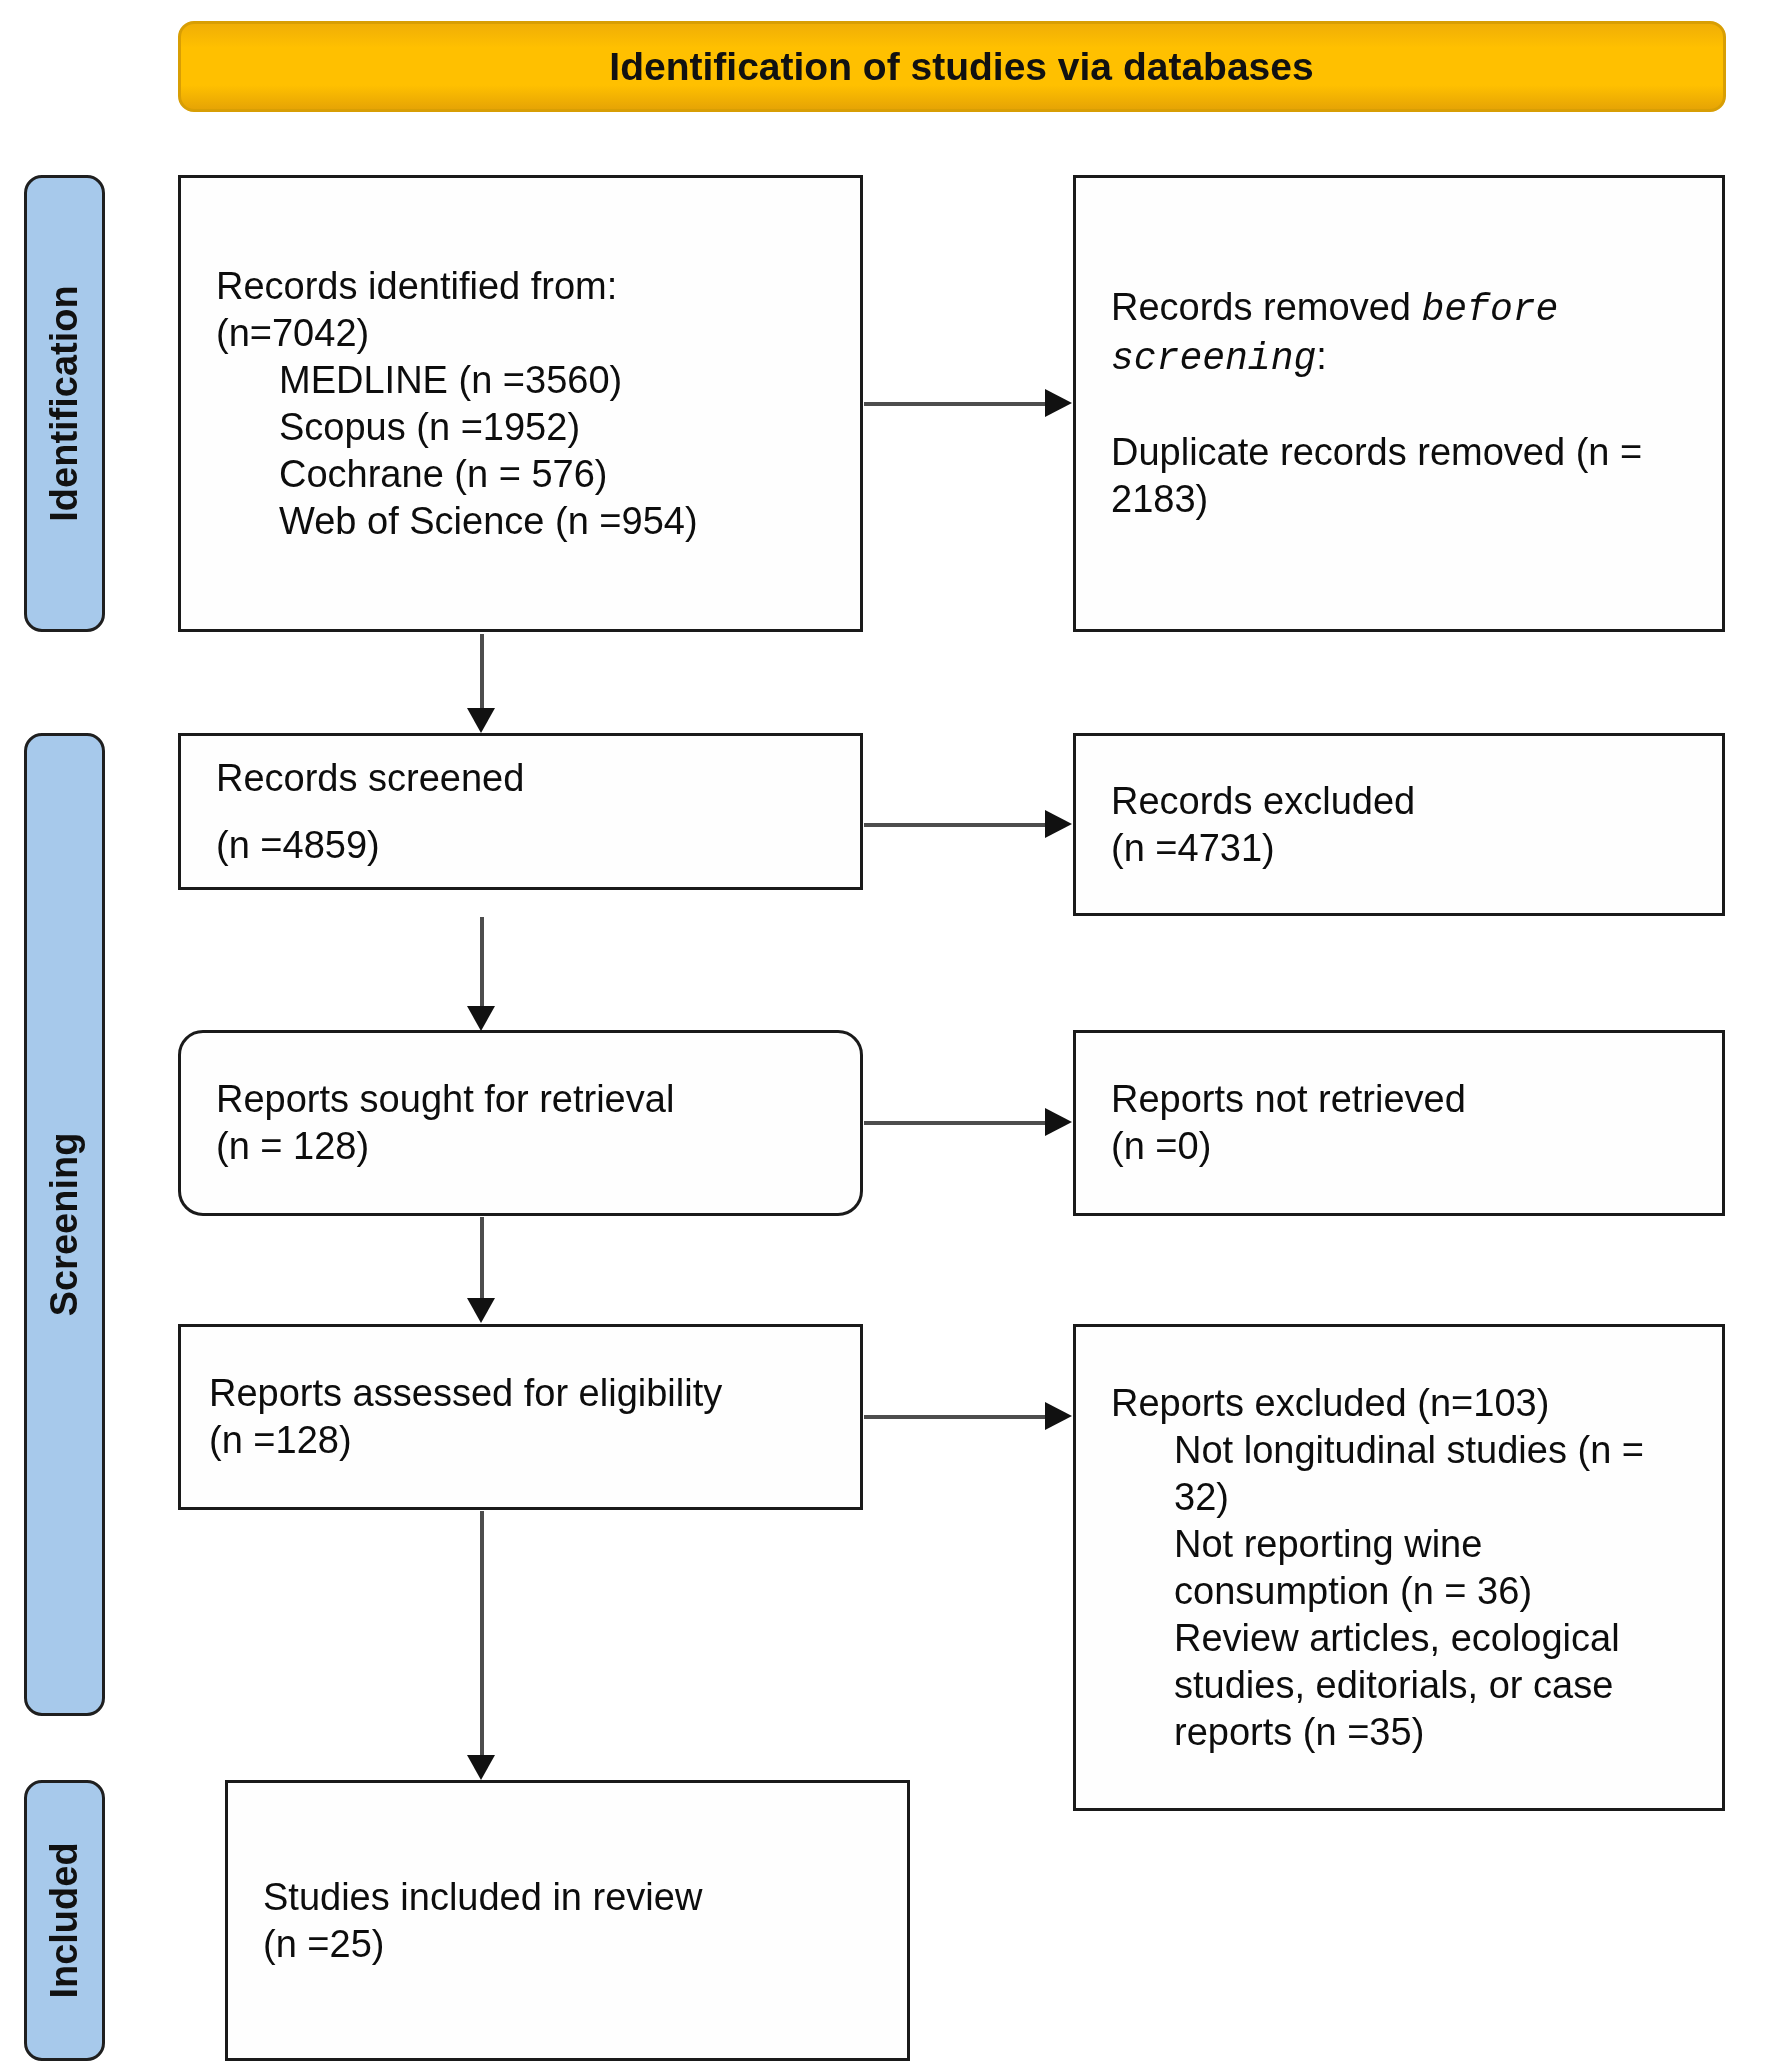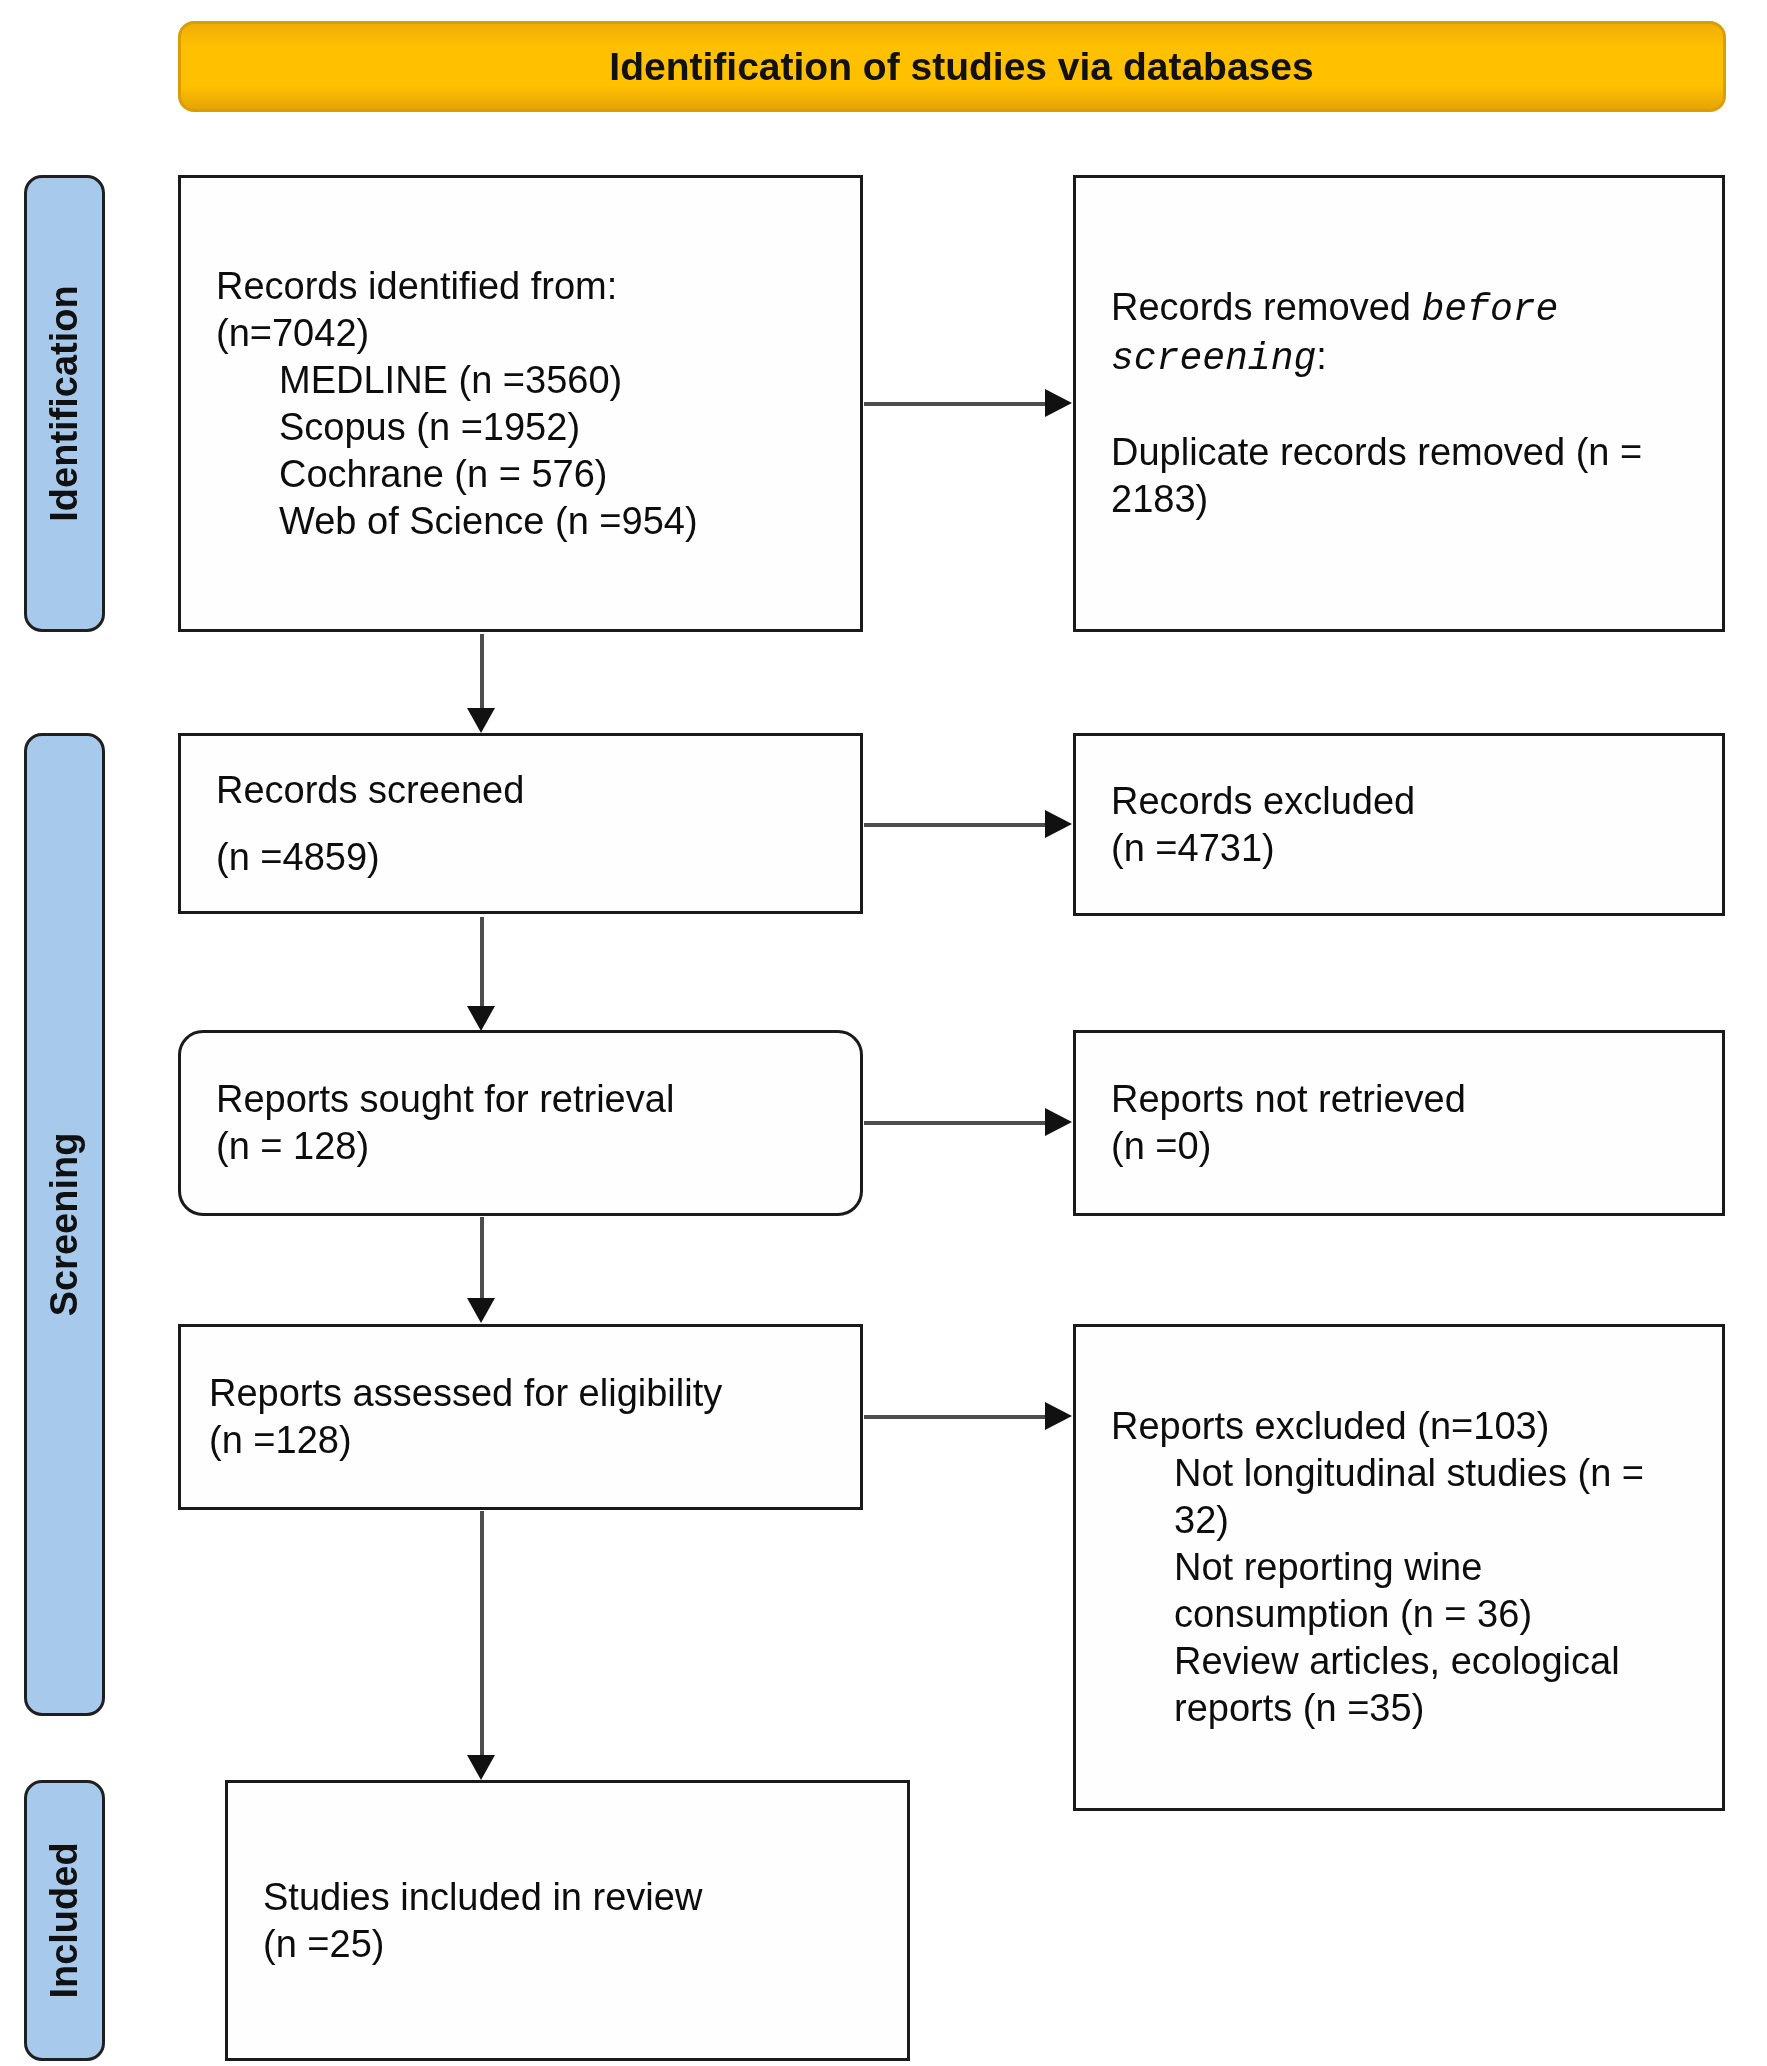--- a/index.html
+++ b/index.html
@@ -56,21 +56,21 @@
     padding:18px 35px;
     font-size:38px; line-height:47px; color:#0d0d0d;
   }
   .box .line{white-space:normal;}
   .box .indent{margin-left:63px;}
   .box .spacer{height:47px;}
   .italic{font-style:italic;font-family:Liberation Mono, monospace;}
 
   #box-records-identified   {left:178px;  top:175px;  width:685px; height:457px;}
   #box-records-removed      {left:1073px; top:175px;  width:652px; height:457px;}
-  #box-records-screened     {left:178px;  top:733px; width:685px; height:181px;gap:20px;}
+  #box-records-screened     {left:178px;  top:733px; width:685px; height:157px;gap:20px;}
   #box-records-excluded     {left:1073px; top:733px; width:652px; height:183px;}
   #box-reports-sought       {left:178px;  top:1030px; width:685px; height:186px;border-radius:25px;}
   #box-reports-not-retrieved{left:1073px; top:1030px; width:652px; height:186px;}
   #box-reports-assessed     {left:178px;  top:1324px; width:685px; height:186px;padding-left:28px;}
   #box-reports-excluded     {left:1073px; top:1324px; width:652px; height:487px;}
   #box-studies-included     {left:178px;  top:1780px; width:685px; height:281px;margin-left:47px;}
 
   
   .varrow{position:absolute; width:29px;}
   .varrow .shaft{
@@ -167,20 +167,21 @@
     <div class="indent">
       <div class="line">Not longitudinal studies (n =</div>
       <div class="line">32)</div>
     </div>
     <div class="indent">
       <div class="line">Not reporting wine</div>
       <div class="line">consumption (n = 36)</div>
     </div>
     <div class="indent">
       <div class="line">Review articles, ecological</div>
+      <div class="line">studies, editorials, or case</div>
       <div class="line">reports (n =35)</div>
     </div>
   </div>
 
   <div class="box" id="box-studies-included">
     <div class="line">Studies included in review</div>
     <div class="line">(n =25)</div>
   </div>
 
   <div class="varrow" id="arrow-v1">

